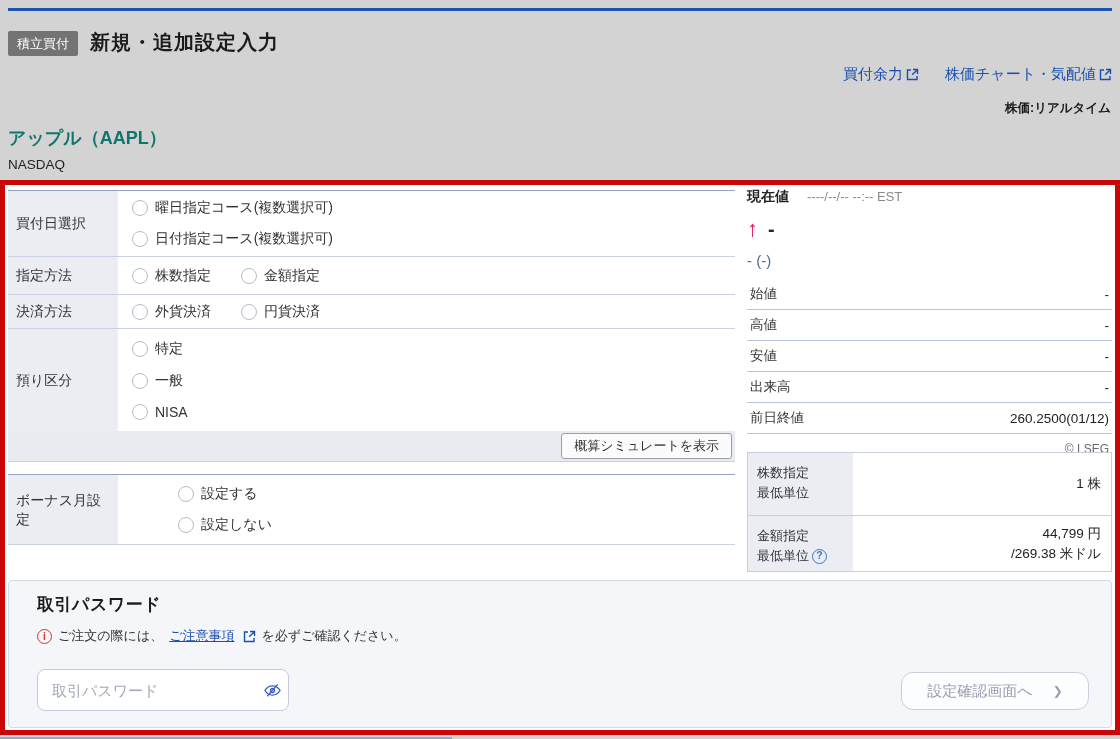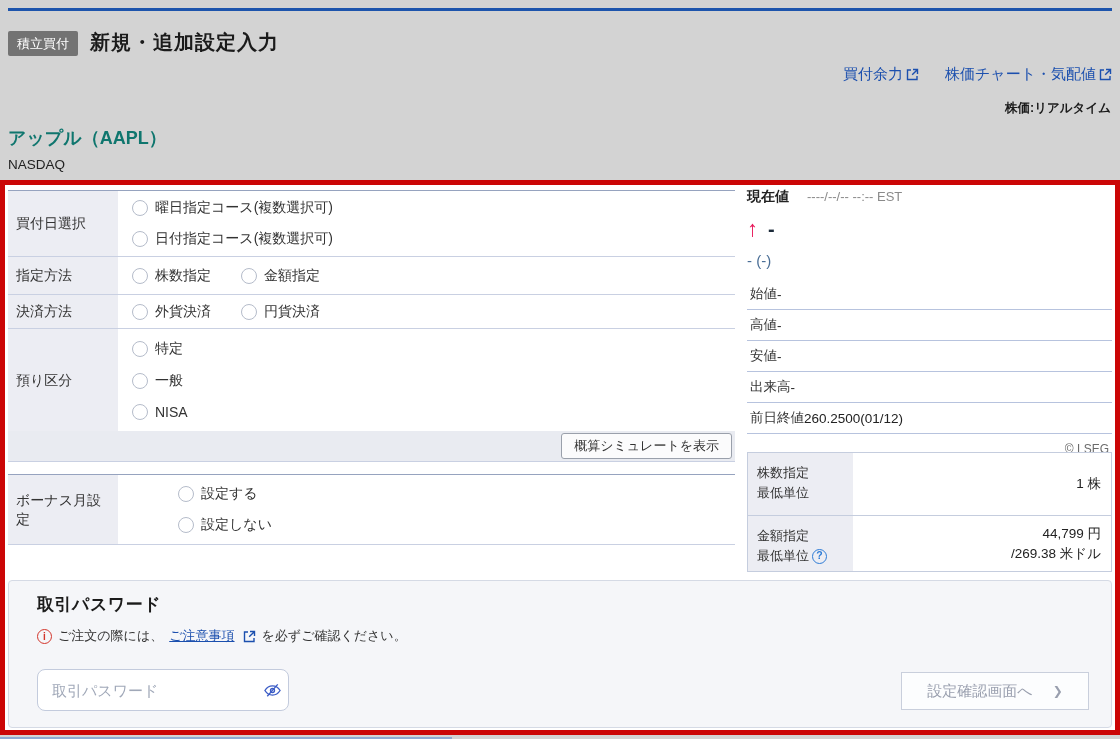--- a/index.html
+++ b/index.html
@@ -41,21 +41,21 @@
   
   .quote { position:absolute; left:747px; top:185px; width:365px; }
   .q-head { display:flex; align-items:baseline; gap:18px; padding-top:3px; }
   .q-head-label { font-size:14px; font-weight:bold; color:#222; }
   .q-time { font-size:13px; color:#8a8a8a; }
   .q-price-line { display:flex; align-items:center; gap:10px; margin-top:12px; }
   .q-arrow { color:#e8195a; font-size:22px; font-weight:bold; line-height:1; }
   .q-price { font-size:20px; font-weight:bold; color:#1c2b3a; line-height:1; }
   .q-change { margin-top:12px; font-size:15px; color:#4a6e96; }
   .q-rows { margin-top:10px; }
-  .q-row { display:flex; align-items:center; height:31px;
+  .q-row { display:flex; justify-content:space-between; align-items:center; height:31px;
            border-bottom:1px solid #b7c3de; padding:0 3px; }
   .q-row .ql { font-size:13.5px; color:#333; }
   .q-row .qv { font-size:13.5px; color:#222; }
   .q-copy { text-align:right; font-size:12px; color:#6b6b6b; padding:8px 3px 0 0; }
   .mini-table { position:absolute; left:747px; top:452px; width:365px; border:1px solid #c5cdde; }
   .m-row { display:flex; }
   .m-row + .m-row { border-top:1px solid #c5cdde; }
   .m-label { width:105px; background:#ecedf3; padding:10px 6px 10px 9px; font-size:13px; color:#333; line-height:1.5; }
   .m-value { flex:1; background:#fff; display:flex; flex-direction:column; justify-content:center;
              align-items:flex-end; padding-right:10px; font-size:13.5px; color:#222; line-height:1.45; }
@@ -72,21 +72,21 @@
   .info-ico { width:15px; height:15px; border:1.2px solid #d3352b; border-radius:50%; color:#d3352b;
               display:inline-flex; align-items:center; justify-content:center; font-size:10px; font-weight:bold; flex:0 0 auto; }
   .notice-link { color:#1b4fae; text-decoration:underline; display:inline-flex; align-items:center; gap:8px; cursor:pointer; }
   .pw-input-wrap { position:absolute; left:28px; top:88px; width:252px; height:42px; background:#fff;
                    border:1px solid #c3cbdd; border-radius:8px; display:flex; align-items:center; }
   .pw-input { flex:1; border:none; outline:none; background:transparent; padding:0 6px 0 14px; font-size:15px;
               color:#333; font-family:inherit; }
   .pw-input::placeholder { color:#a0a8b8; }
   .eye-btn { width:34px; height:100%; display:flex; align-items:center; justify-content:center; cursor:pointer; background:none; border:none; }
   .submit-btn { position:absolute; right:22px; top:91px; width:188px; height:38px; background:#fcfdfe;
-                border:1px solid #c9cfdc; border-radius:0; font-size:15px; color:#999fae; font-family:inherit;
+                border:1px solid #c9cfdc; border-radius:12px; font-size:15px; color:#999fae; font-family:inherit;
                 display:flex; align-items:center; justify-content:center; gap:20px; cursor:pointer; }
   .submit-chev { font-size:12px; }
 
   .bottom-strip { position:absolute; left:0; bottom:0; width:452px; height:2px; background:#8fa9d2; }
 </style>
 </head>
 <body>
 
 <div class="page">
 

